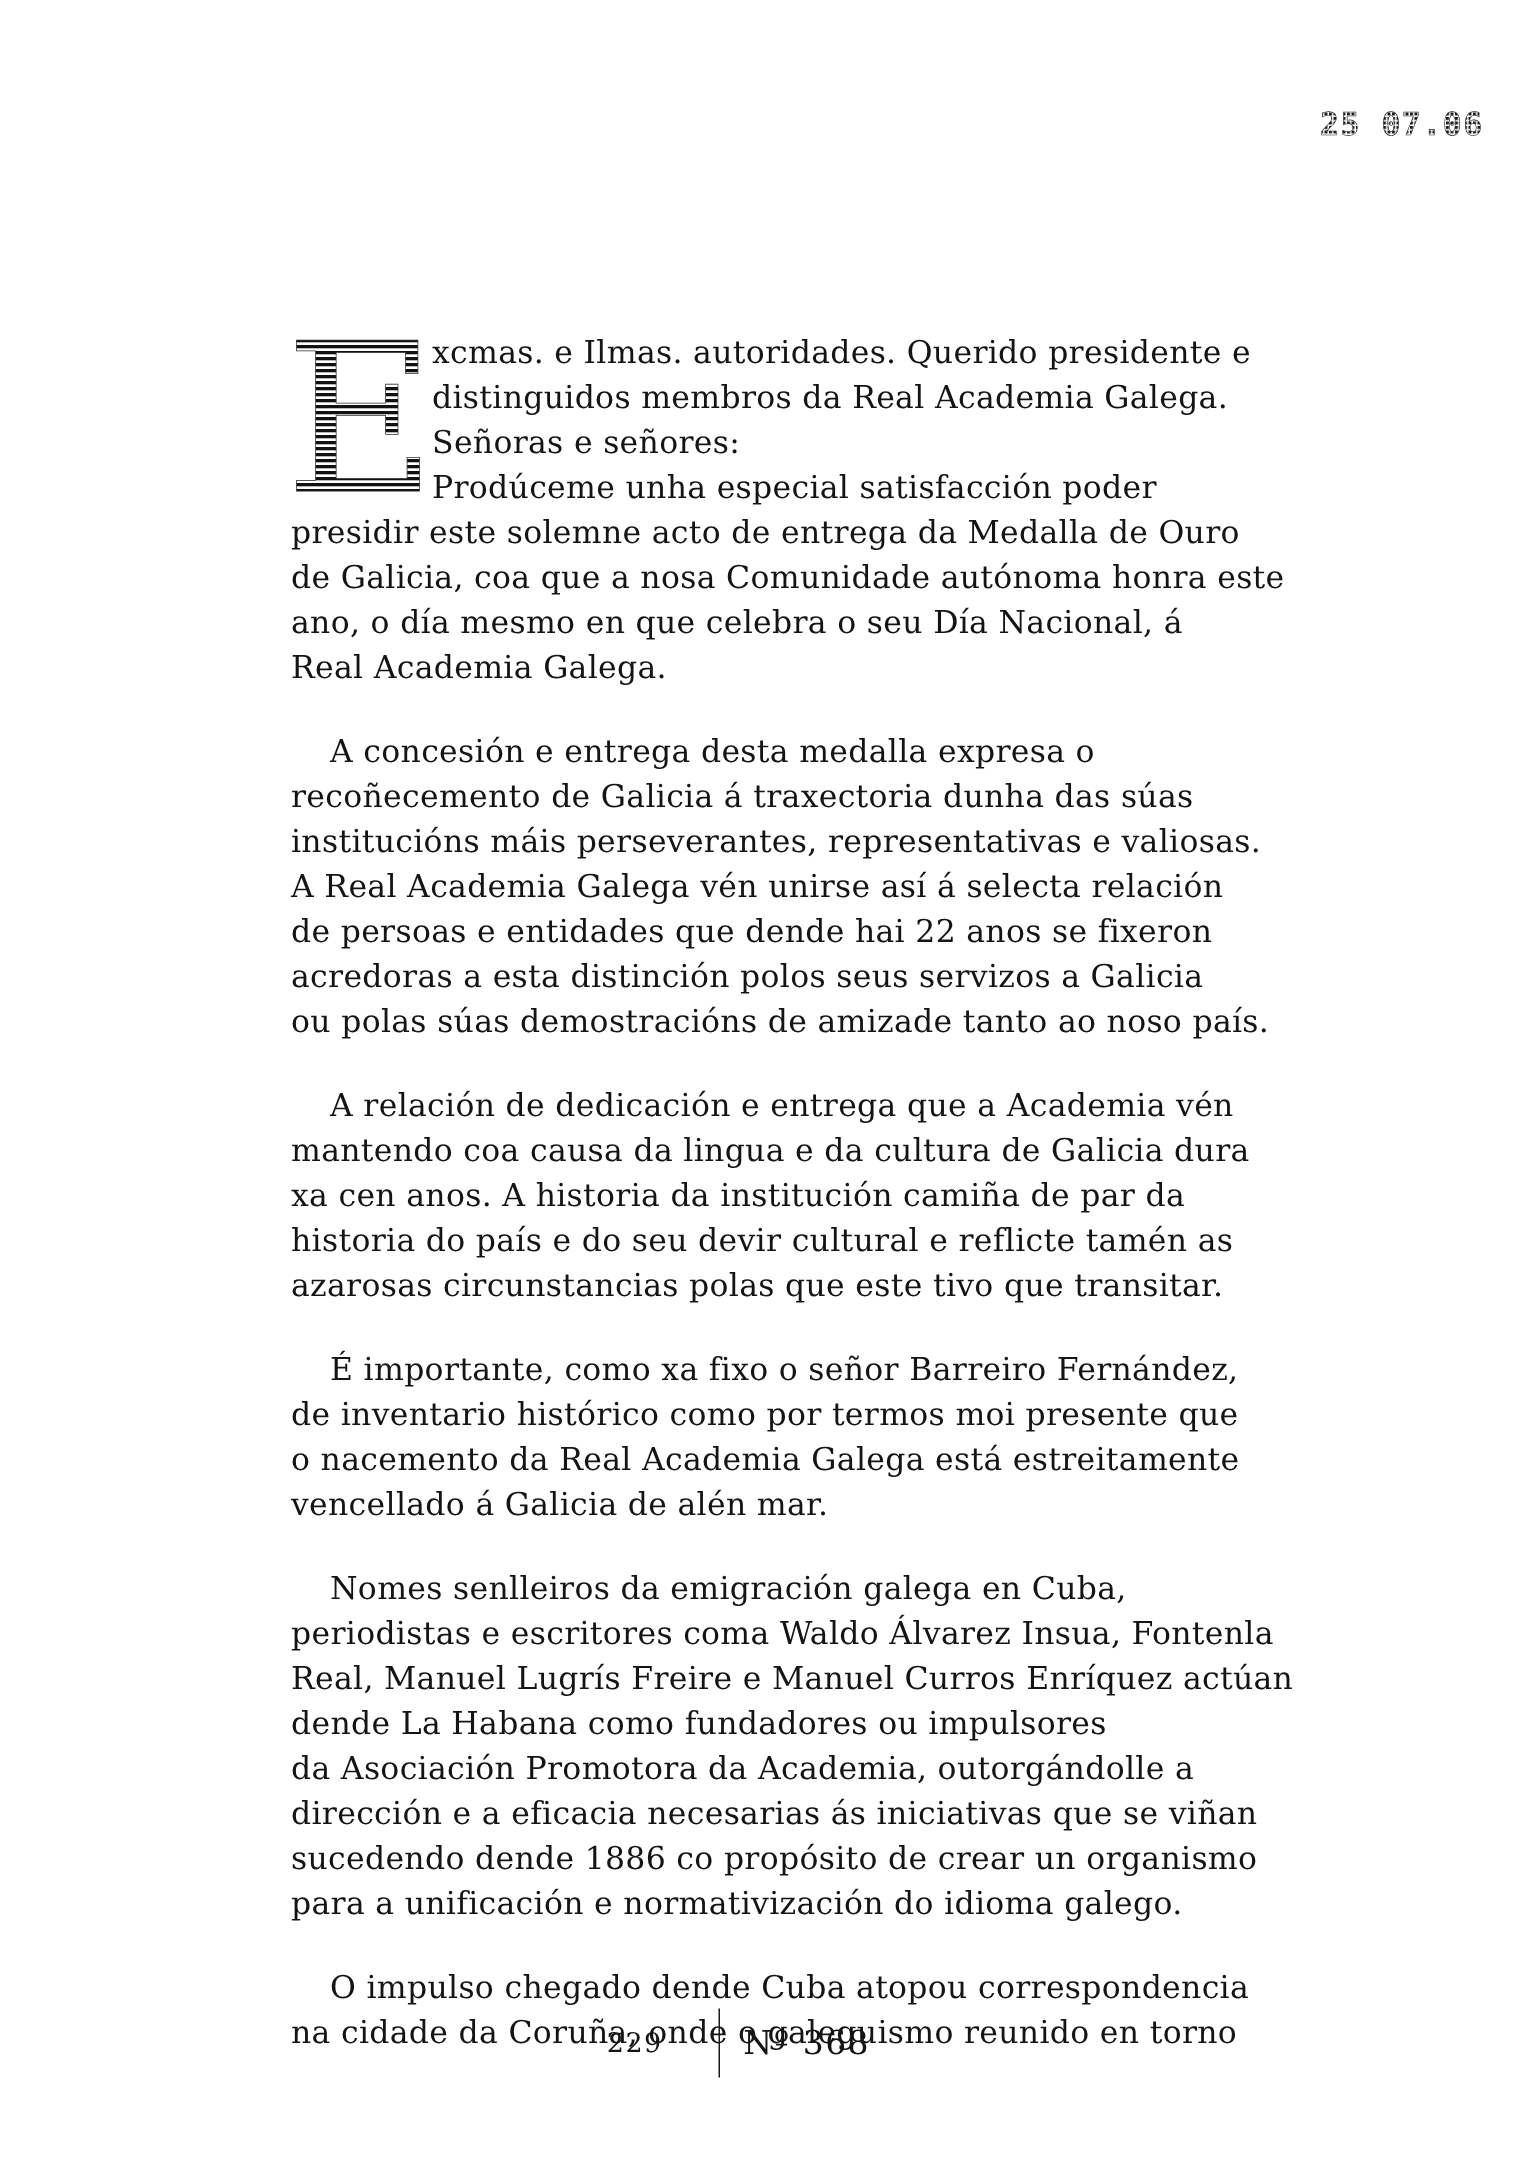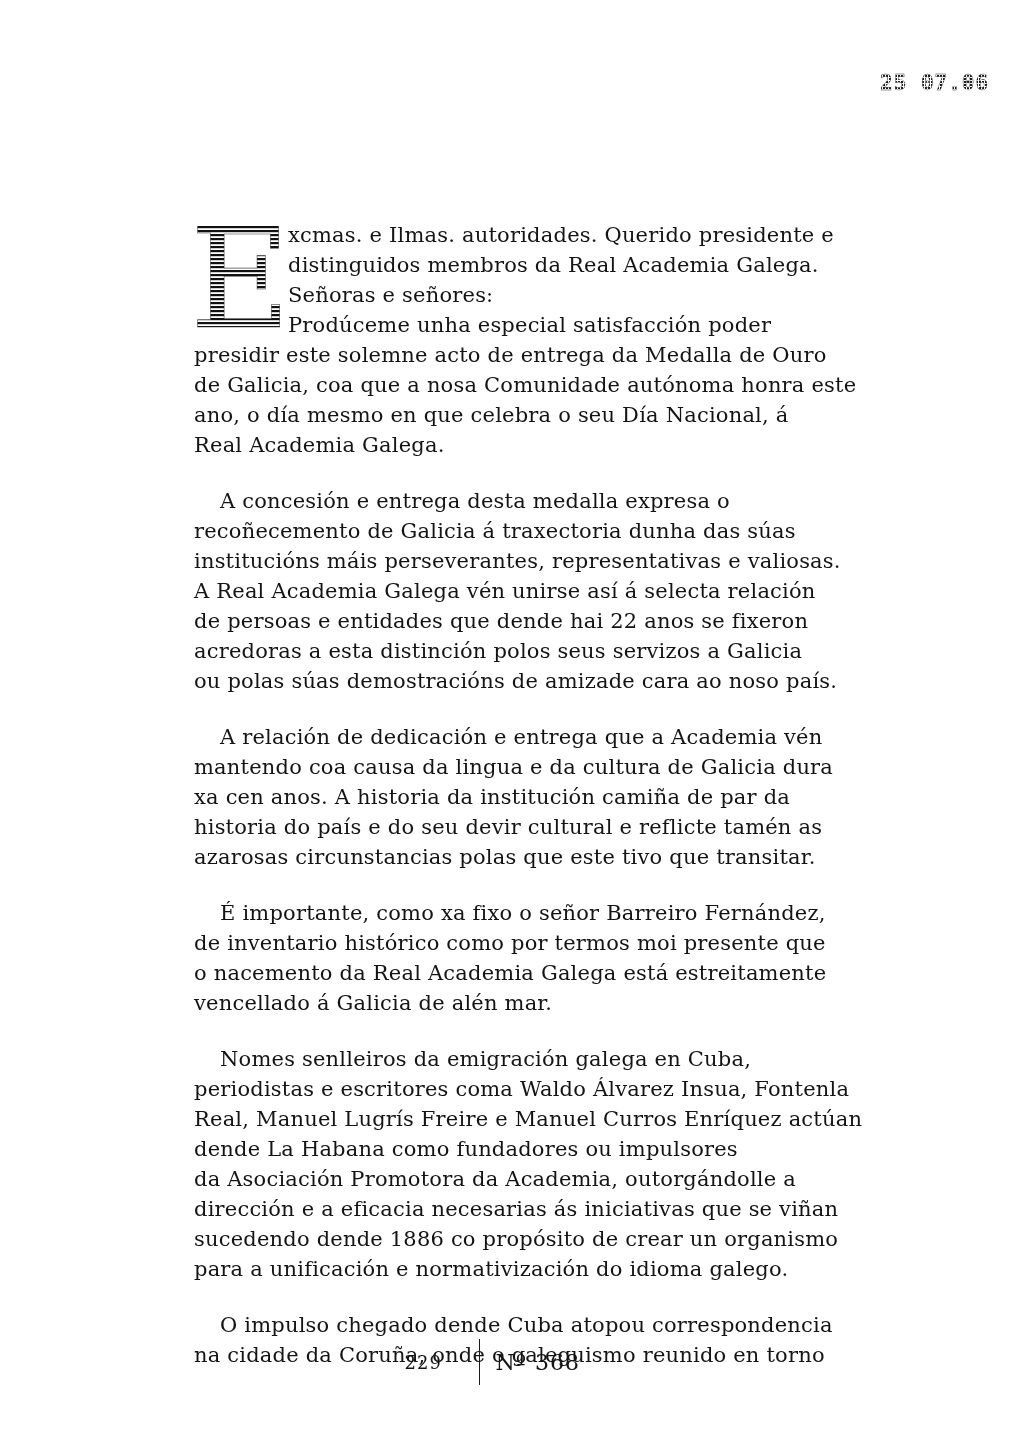--- a/index.html
+++ b/index.html
@@ -104,21 +104,21 @@
         <div class="line">presidir este solemne acto de entrega da Medalla de Ouro</div>
         <div class="line">de Galicia, coa que a nosa Comunidade autónoma honra este</div>
         <div class="line">ano, o día mesmo en que celebra o seu Día Nacional, á</div>
         <div class="line">Real Academia Galega.</div>
         <div class="line indent">A concesión e entrega desta medalla expresa o</div>
         <div class="line">recoñecemento de Galicia á traxectoria dunha das súas</div>
         <div class="line">institucións máis perseverantes, representativas e valiosas.</div>
         <div class="line">A Real Academia Galega vén unirse así á selecta relación</div>
         <div class="line">de persoas e entidades que dende hai 22 anos se fixeron</div>
         <div class="line">acredoras a esta distinción polos seus servizos a Galicia</div>
-        <div class="line">ou polas súas demostracións de amizade cara ao noso país.</div>
+        <div class="line">ou polas súas demostracións de amizade tanto ao noso país.</div>
         <div class="line indent">A relación de dedicación e entrega que a Academia vén</div>
         <div class="line">mantendo coa causa da lingua e da cultura de Galicia dura</div>
         <div class="line">xa cen anos. A historia da institución camiña de par da</div>
         <div class="line">historia do país e do seu devir cultural e reflicte tamén as</div>
         <div class="line">azarosas circunstancias polas que este tivo que transitar.</div>
         <div class="line indent">É importante, como xa fixo o señor Barreiro Fernández,</div>
         <div class="line">de inventario histórico como por termos moi presente que</div>
         <div class="line">o nacemento da Real Academia Galega está estreitamente</div>
         <div class="line">vencellado á Galicia de alén mar.</div>
         <div class="line indent">Nomes senlleiros da emigración galega en Cuba,</div>

